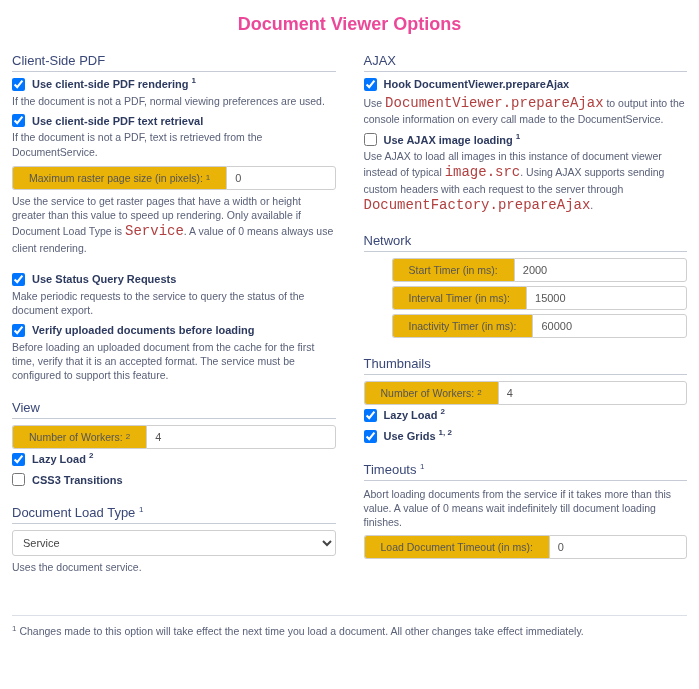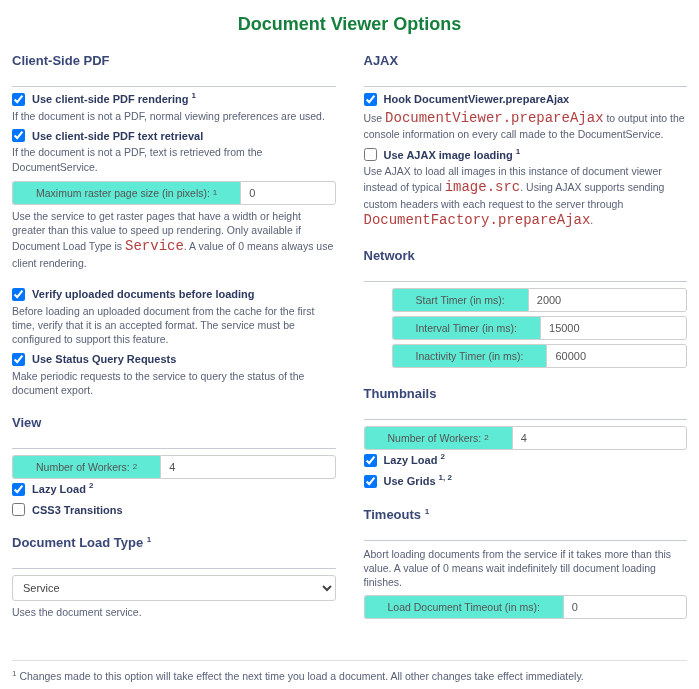--- a/index.html
+++ b/index.html
@@ -9,35 +9,35 @@
     color: #333b5b;
     margin: 0;
     padding: 10px 12px;
     width: 699px;
     background: #fff;
   }
   h1.page-title {
     text-align: center;
     font-size: 18px;
     font-weight: bold;
-    color: #15803d;
+    color: #ec4899;
     margin: 4px 0 18px 0;
   }
   .columns {
     display: flex;
     gap: 28px;
   }
   .col { flex: 1; min-width: 0; }
   .section { margin-bottom: 18px; }
   .section-title {
     font-size: 13px;
     color: #3a4878;
-    font-weight: bold;
+    font-weight: normal;
     border-bottom: 1px solid #c7cbd6;
-    padding-bottom: 18px;
+    padding-bottom: 3px;
     margin-bottom: 6px;
   }
   .opt { margin-bottom: 7px; }
   .opt-label {
     font-weight: bold;
     color: #2d3a5f;
     display: inline;
   }
   .opt input[type=checkbox] {
     margin: 0 4px 0 0;
@@ -56,25 +56,25 @@
     font-family: "Courier New", monospace;
     color: #b24040;
     font-size: 14px;
   }
   .field-row {
     display: flex;
     align-items: stretch;
     margin: 4px 0;
   }
   .field-label {
-    background: #5eead4;
+    background: #eab308;
     border: 1px solid #cfcfcf;
     border-right: none;
     border-radius: 3px 0 0 3px;
-    padding: 5px 23px;
+    padding: 5px 16px;
     font-size: 10.5px;
     color: #555;
     white-space: nowrap;
     display: flex;
     align-items: center;
   }
   .field-input {
     flex: 1;
     border: 1px solid #cfcfcf;
     border-radius: 0 3px 3px 0;
@@ -138,31 +138,31 @@
       <div class="desc">
         <span>Use the service to get raster pages that have a width or height greater than this value to speed up rendering. Only available if Document Load Type is </span><span class="code">Service</span><span>. A value of 0 means always use client rendering.</span>
       </div>
     </div>
 
     <div class="section">
 
       <div class="opt">
         <label>
           <input type="checkbox" checked="" style="">
+          <span class="opt-label">Use Status Query Requests</span>
+        </label>
+        <div class="desc">Make periodic requests to the service to query the status of the document export.</div>
+      </div>
+
+      <div class="opt">
+        <label>
+          <input type="checkbox" checked="" style="">
           <span class="opt-label">Verify uploaded documents before loading</span>
         </label>
         <div class="desc">Before loading an uploaded document from the cache for the first time, verify that it is an accepted format. The service must be configured to support this feature.</div>
-      </div>
-
-      <div class="opt">
-        <label>
-          <input type="checkbox" checked="" style="">
-          <span class="opt-label">Use Status Query Requests</span>
-        </label>
-        <div class="desc">Make periodic requests to the service to query the status of the document export.</div>
       </div>
     </div>
 
     <div class="section">
       <div class="section-title">View</div>
 
       <div class="field-row">
         <div class="field-label"><span>Number of Workers:</span>&nbsp;<sup>2</sup></div>
         <input class="field-input" value="4" style="">
       </div>

